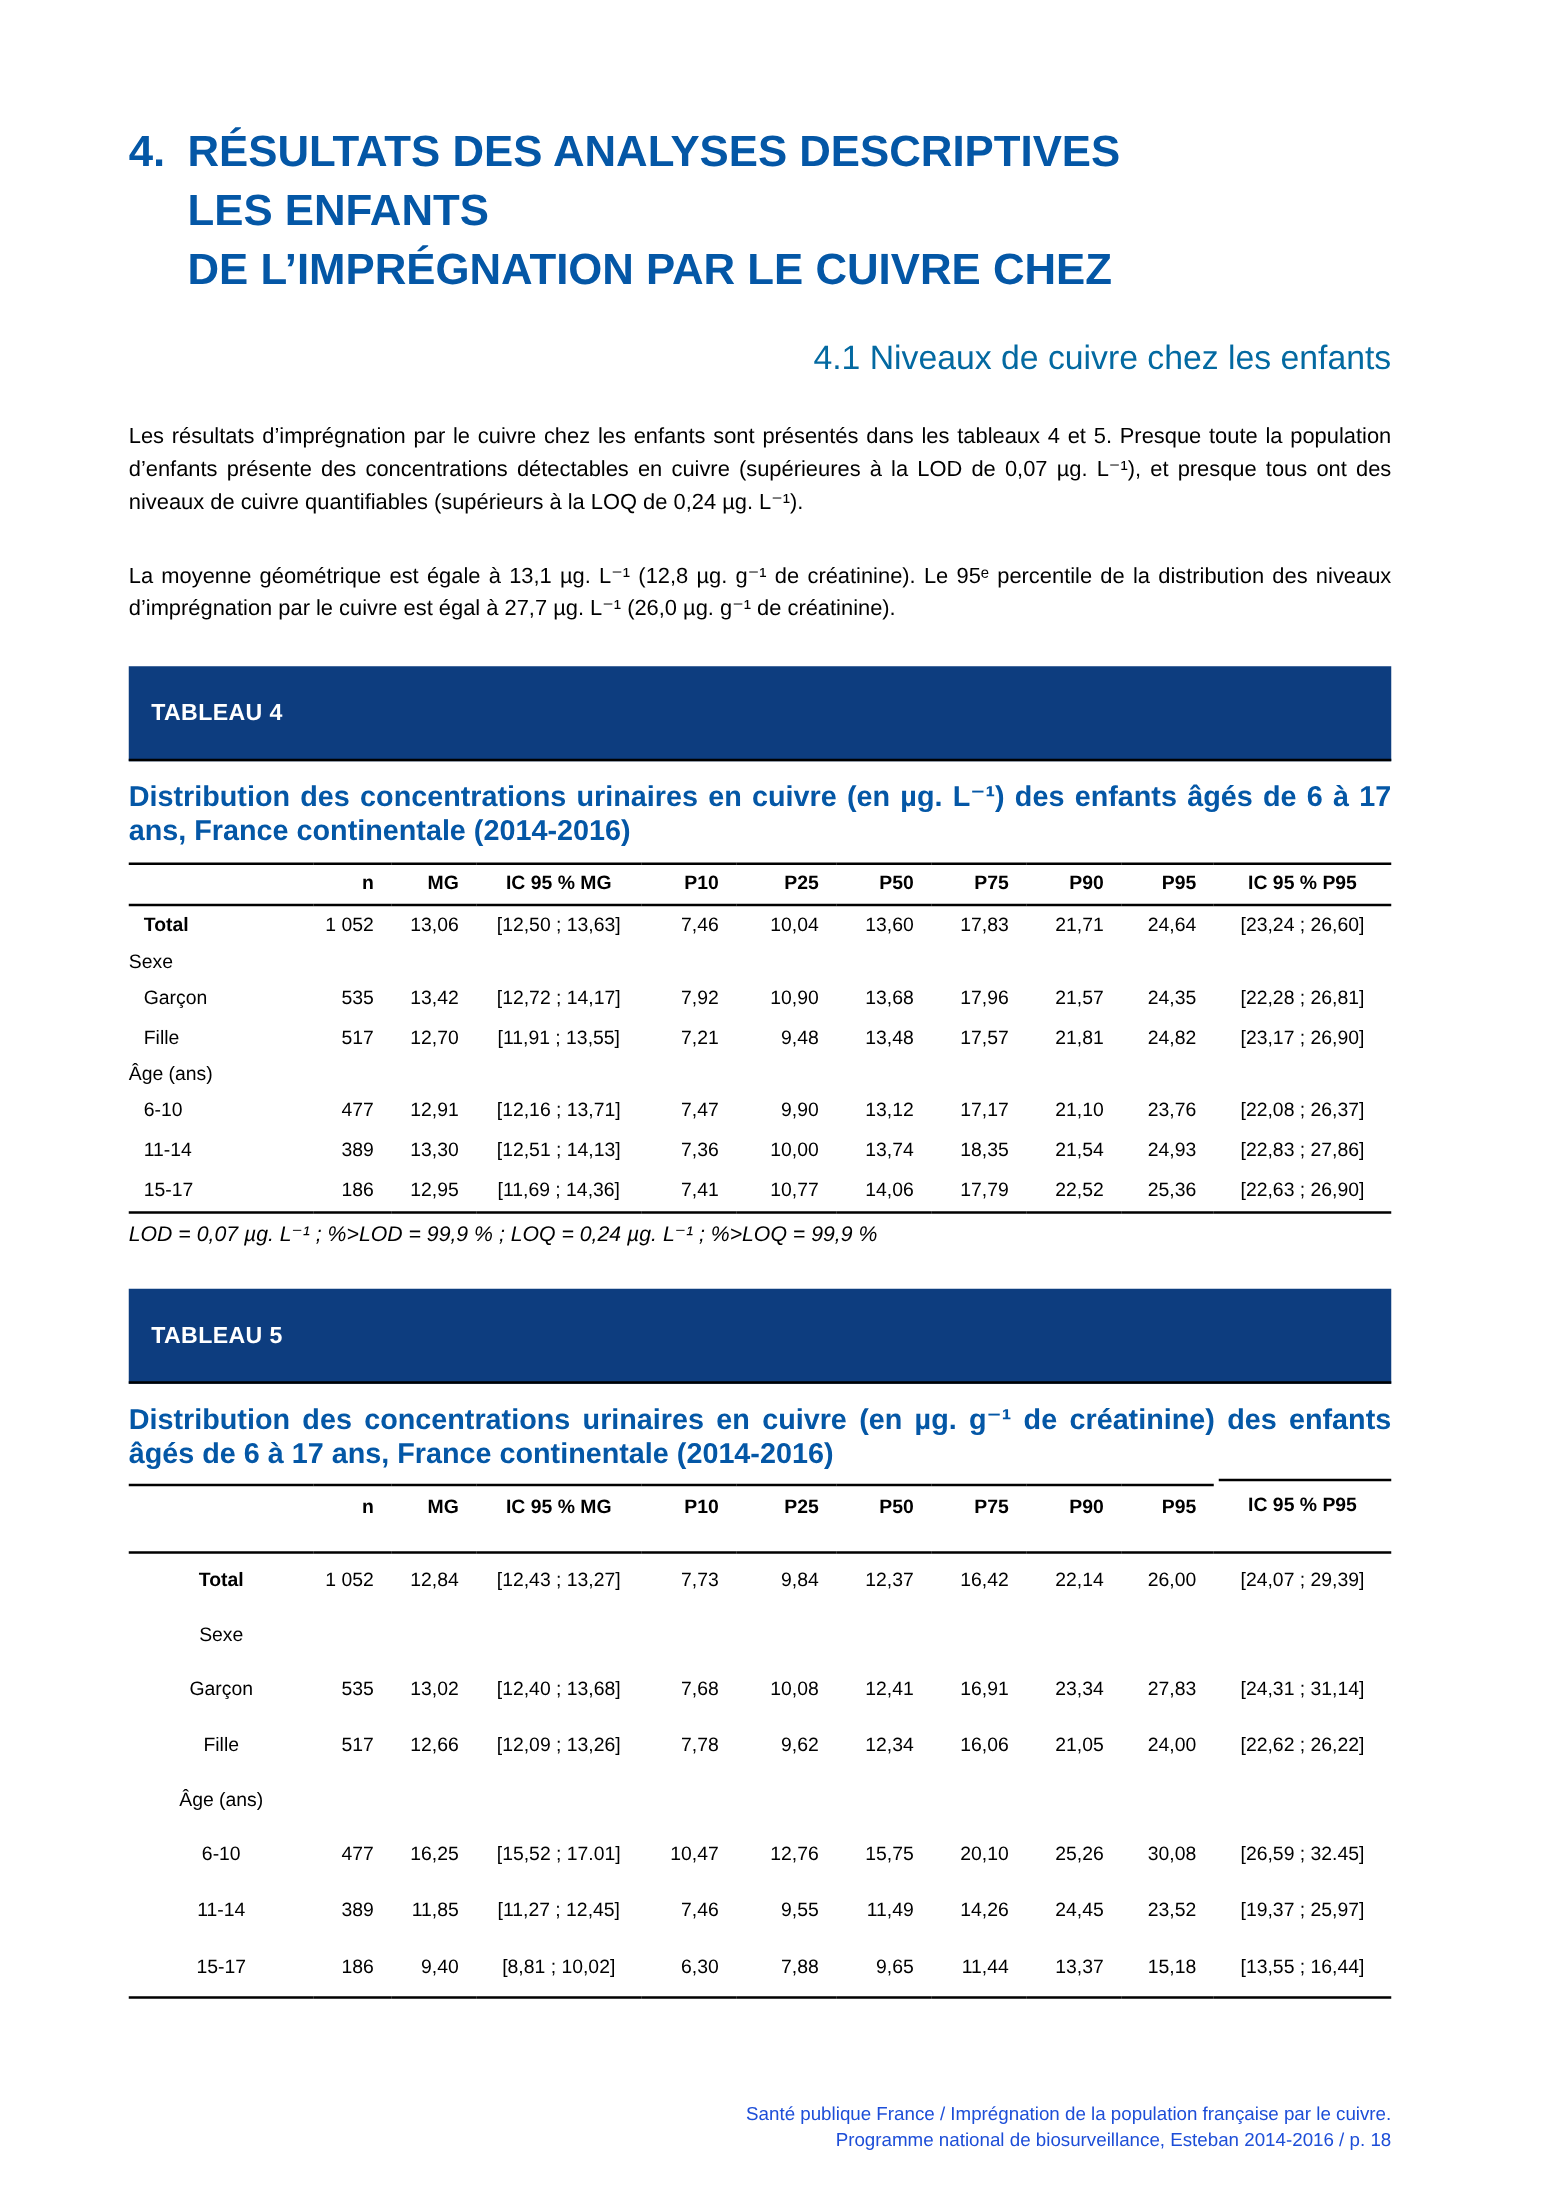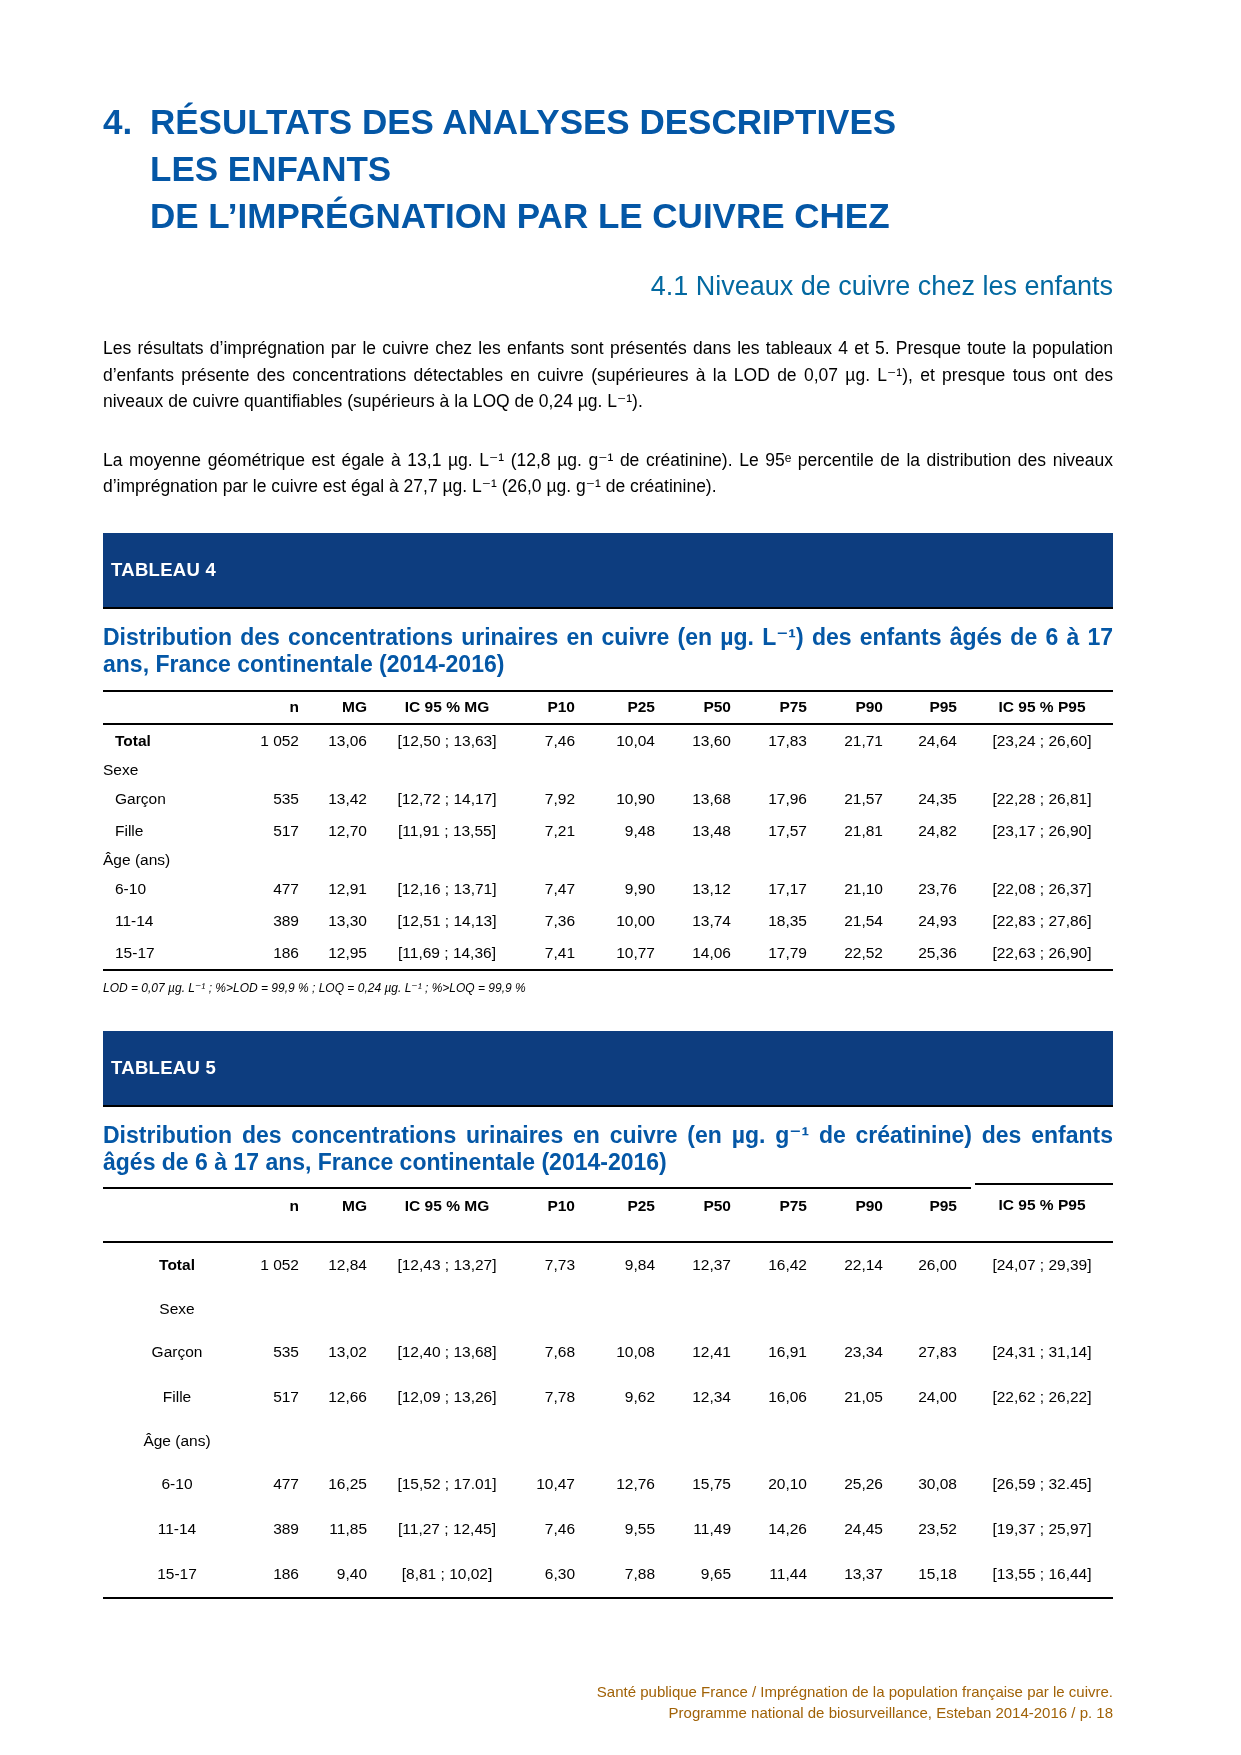--- a/index.html
+++ b/index.html
@@ -52,21 +52,21 @@
     text-align: justify;
   }
 
   .banner {
     margin-top: 33px;
     height: 76px;
     background: #0d3d7f;
     border-bottom: 2px solid #000;
     display: flex;
     align-items: center;
-    padding-left: 8px;
+    padding-left: 18px;
   }
   .banner span {
     color: #ffffff;
     font-size: 18.5px;
     font-weight: bold;
     letter-spacing: 0.3px;
   }
 
   p.caption {
     margin-top: 15px;
@@ -112,31 +112,31 @@
   table.t5 thead th.col10 { border-top: none; position: relative; }
   table.t5 thead th.col10::before {
     content: "";
     position: absolute;
     left: 4px; right: 0; top: -5px;
     border-top: 2px solid #000;
   }
 
   p.footnote {
     margin-top: 7px;
-    font-size: 12px;
+    font-size: 17px;
     font-style: italic;
     line-height: 20px;
   }
 
   .footer {
     position: absolute;
     right: 128px;
     bottom: 32px;
     text-align: right;
-    color: #a16207;
+    color: #1d4ed8;
     font-size: 15px;
     line-height: 21px;
   }
 </style>
 </head>
 <body>
 
 <div class="page">
   <div class="content">
 

